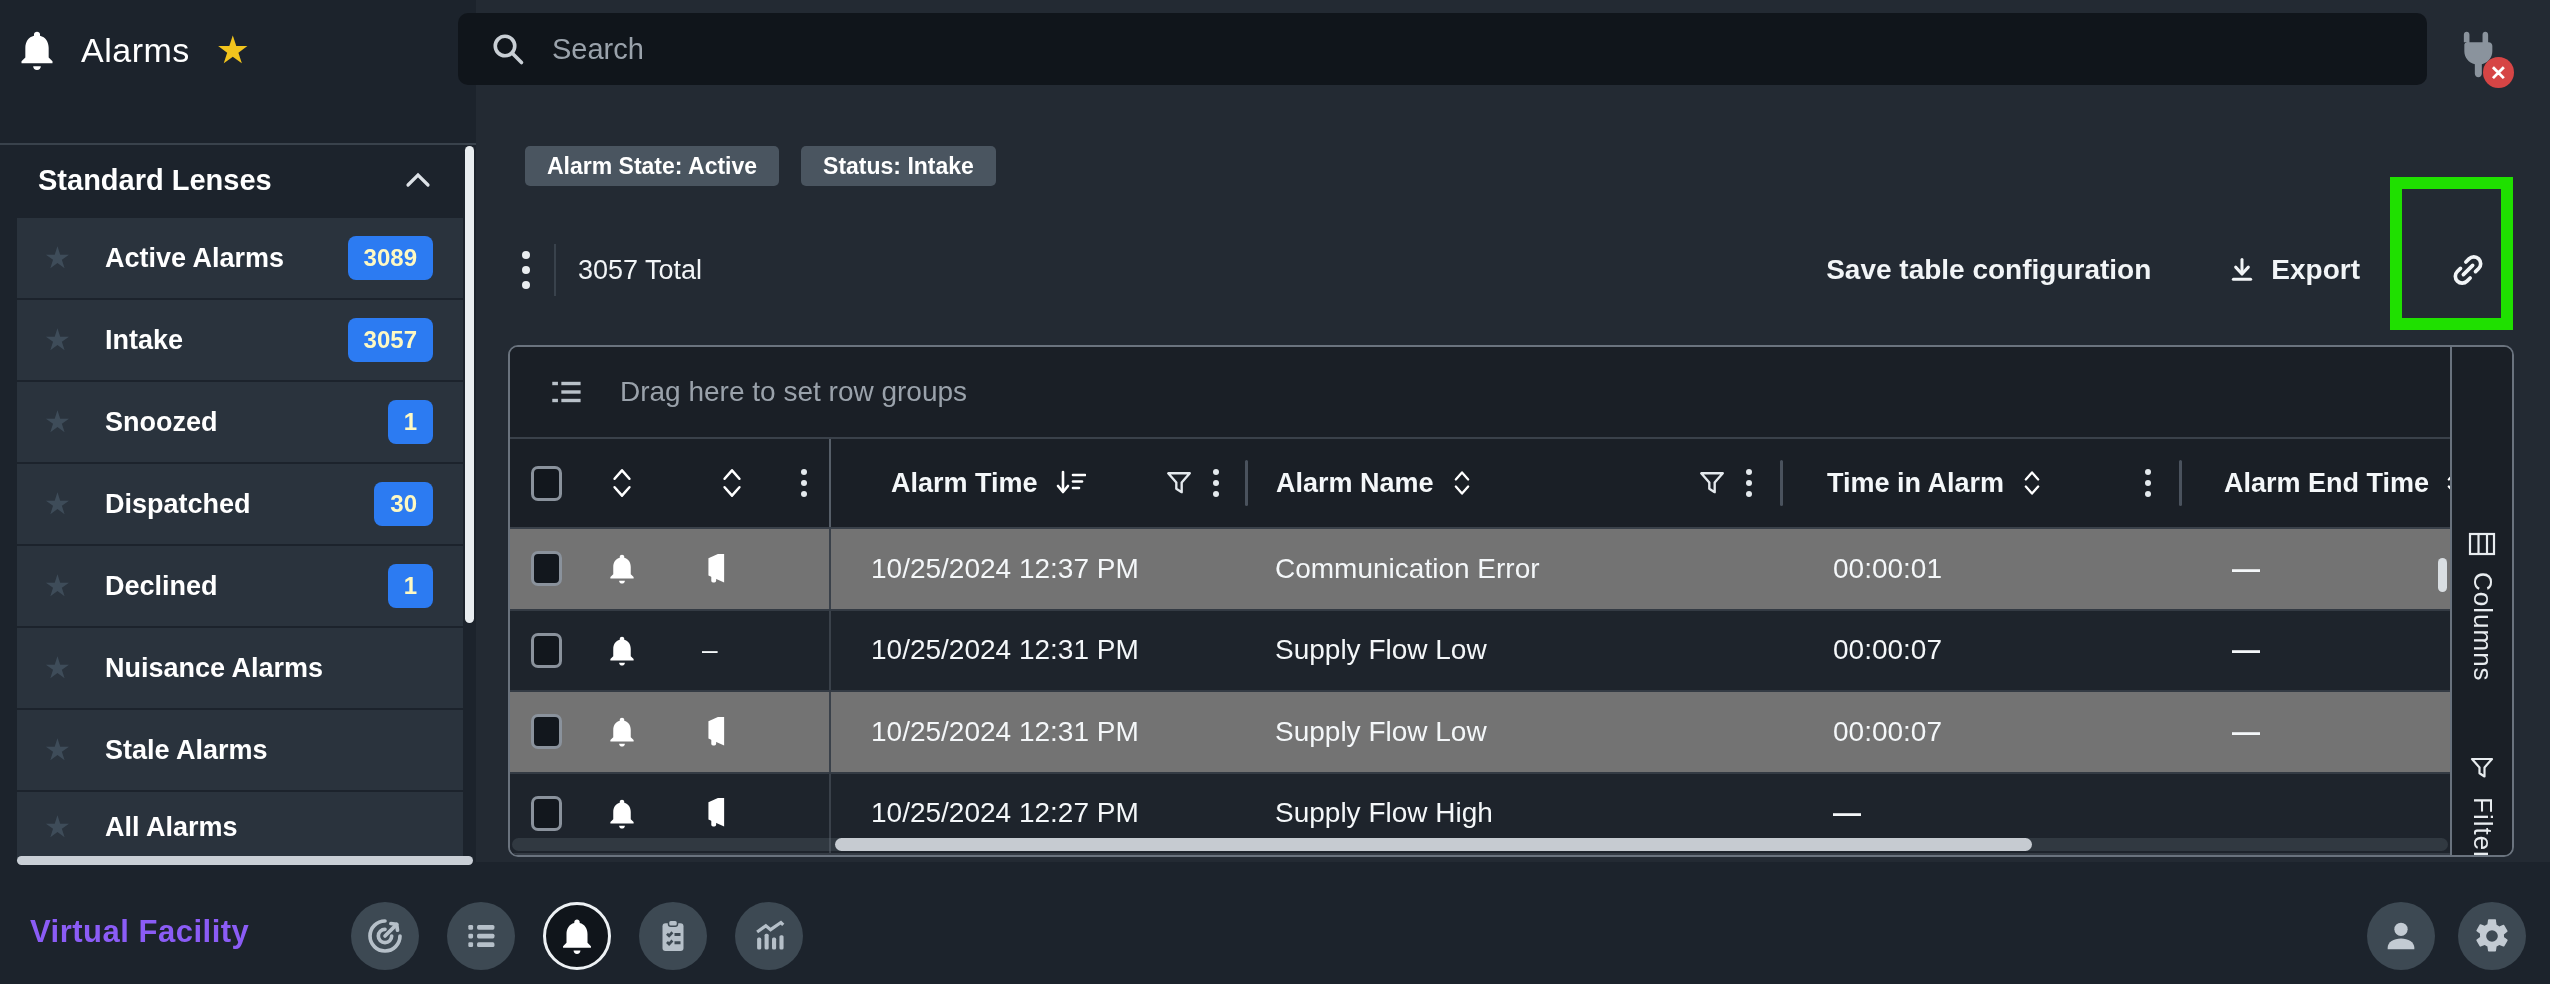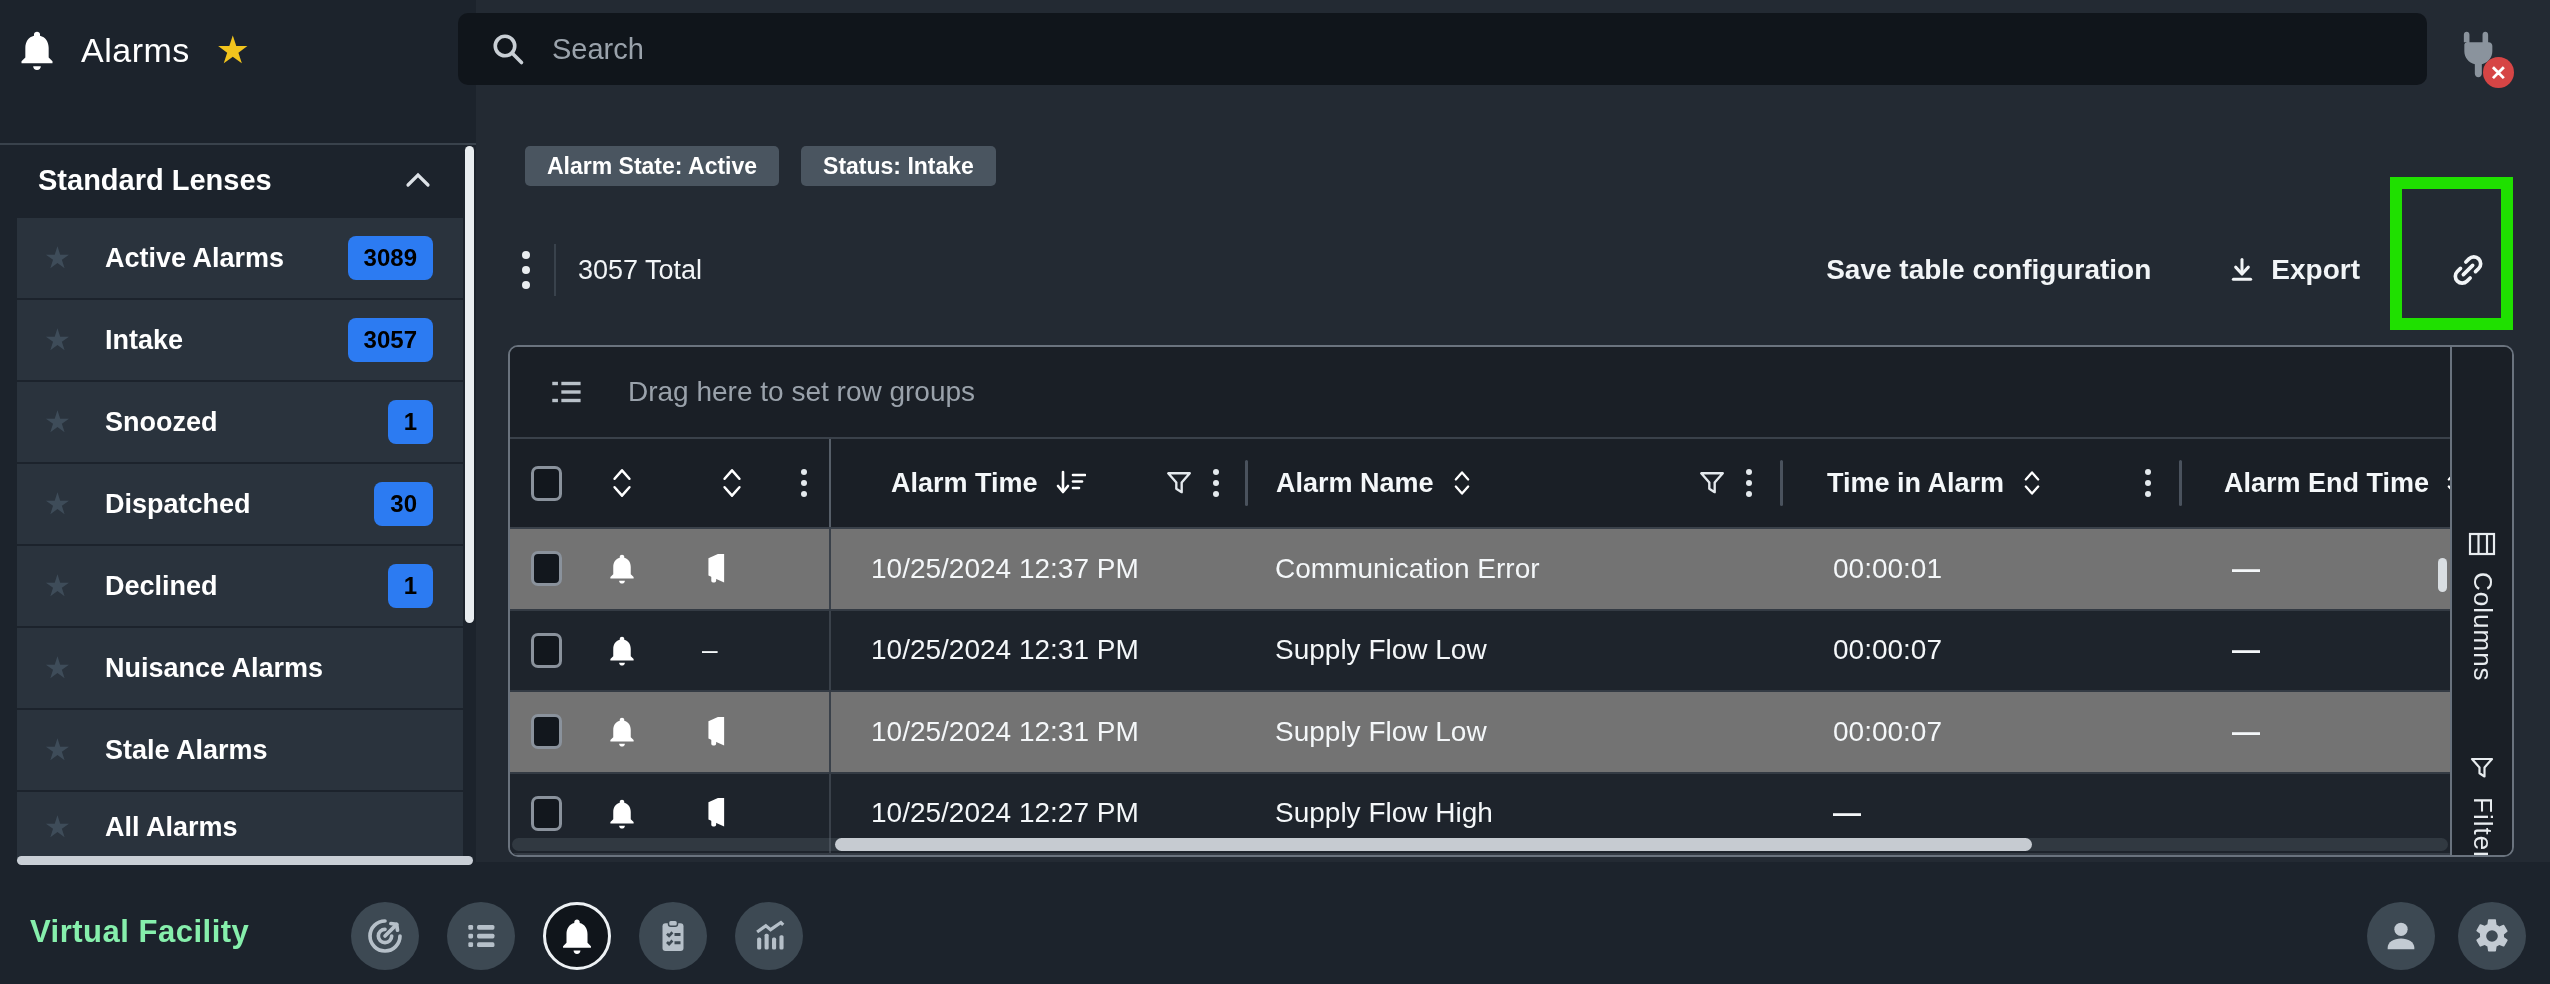--- a/index.html
+++ b/index.html
@@ -18,21 +18,21 @@
   .logo-row .fav-star { margin-left:26px; font-size:38px; color:#F2C41D; line-height:1; }
   .rail-divider { position:absolute; left:0; right:0; top:143px; border-top:2px solid #39424C; }
   .section-header { position:absolute; top:145px; left:0; right:0; height:70px;
     display:flex; align-items:center; justify-content:space-between; padding:0 44px 0 38px; }
   .section-header .sec-title { font-size:29px; font-weight:bold; }
   .lens-list { position:absolute; top:218px; left:17px; width:446px; }
   .lens-item { height:80px; margin-bottom:2px; background:#2A333D;
     display:flex; align-items:center; padding:0 30px 0 27px; cursor:pointer; }
   .lens-item .star { color:#3E4C59; font-size:30px; line-height:1; }
   .lens-item .lens-label { font-size:27px; font-weight:bold; margin-left:34px; }
-  .lens-item .badge { margin-left:auto; background:#2C7BF2; color:#000000; font-size:24px; font-weight:bold;
+  .lens-item .badge { margin-left:auto; background:#2C7BF2; color:#fef9c3; font-size:24px; font-weight:bold;
     border-radius:8px; padding:8px 16px; min-width:30px; text-align:left; }
   .lens-item:last-child { height:70px; overflow:hidden; }
   .rail-vscroll { position:absolute; left:465px; top:146px; width:9px; height:477px;
     background:#E9EDF0; border-radius:5px; }
   .rail-hscroll { position:absolute; left:17px; top:856px; width:456px; height:9px;
     background:#C9CFD6; border-radius:5px; z-index:5; }
 
   
   .search-box { position:absolute; left:458px; top:13px; width:1969px; height:72px;
     background:#10151B; border-radius:10px; display:flex; align-items:center; padding-left:32px; }
@@ -65,21 +65,21 @@
 
   
   .annotation { position:absolute; left:2390px; top:177px; width:123px; height:153px;
     border:12px solid #1FE000; z-index:50; pointer-events:none; }
 
   
   .table-card { position:absolute; left:508px; top:345px; width:2006px; height:512px;
     border:2px solid #6A737E; border-radius:10px; background:#1A1F26; display:flex; overflow:hidden; }
   .table-main { flex:1 1 auto; position:relative; display:flex; flex-direction:column; overflow:hidden; }
   .drag-strip { height:92px; flex:0 0 92px; display:flex; align-items:center; padding-left:40px;
-    border-bottom:2px solid #3A414A; background:#1A1F26;gap:8px; }
+    border-bottom:2px solid #3A414A; background:#1A1F26; }
   .drag-strip .hint { margin-left:36px; font-size:28px; color:#9AA2AB; }
 
   .hgrid { display:grid; grid-template-columns:72px 80px 169px 421px 531px 399px 1fr; }
   .thead { height:90px; flex:0 0 90px; border-bottom:2px solid #3A414A; background:#1A1F26; }
   .th { display:flex; align-items:center; position:relative; font-size:27px; font-weight:bold; color:#F4F7F9; }
   .th.center { justify-content:center; }
   .th-dispatch { border-right:2px solid #565E68; }
   .mini-div { width:3px; height:46px; background:#4A525D; border-radius:2px; }
   .th .spacer { flex:1; }
   .hkebab { display:flex; flex-direction:column; gap:5px; align-items:center; padding:4px 8px; cursor:pointer; }
@@ -110,21 +110,21 @@
   .tool-panel { flex:0 0 62px; border-left:2px solid #6A737E; background:#1A1F26;
     position:relative; overflow:hidden; }
   .tool-group { position:absolute; left:0; width:100%; display:flex; flex-direction:column;
     align-items:center; gap:16px; cursor:pointer; }
   .tool-group.columns { top:185px; }
   .tool-group.filter { top:408px; }
   .vtext { writing-mode:vertical-rl; font-size:26px; color:#E8ECEF; letter-spacing:1px; }
 
   
   .footer { position:absolute; left:0; bottom:0; width:2550px; height:122px; background:#1C232C; }
-  .brand { position:absolute; left:30px; top:52px; font-size:31px; font-weight:bold; color:#86efac; letter-spacing:.5px; }
+  .brand { position:absolute; left:30px; top:52px; font-size:31px; font-weight:bold; color:#8b5cf6; letter-spacing:.5px; }
   .nav-circles { position:absolute; left:351px; top:40px; display:flex; gap:28px; }
   .circle-btn { width:68px; height:68px; border-radius:50%; background:#3D4953;
     display:flex; align-items:center; justify-content:center; cursor:pointer; }
   .circle-btn.active { background:#10151B; border:3px solid #EDF1F4; }
   .right-circles { position:absolute; left:2367px; top:40px; display:flex; gap:23px; }
 </style>
 </head>
 <body>
 
 <div class="side-rail">

